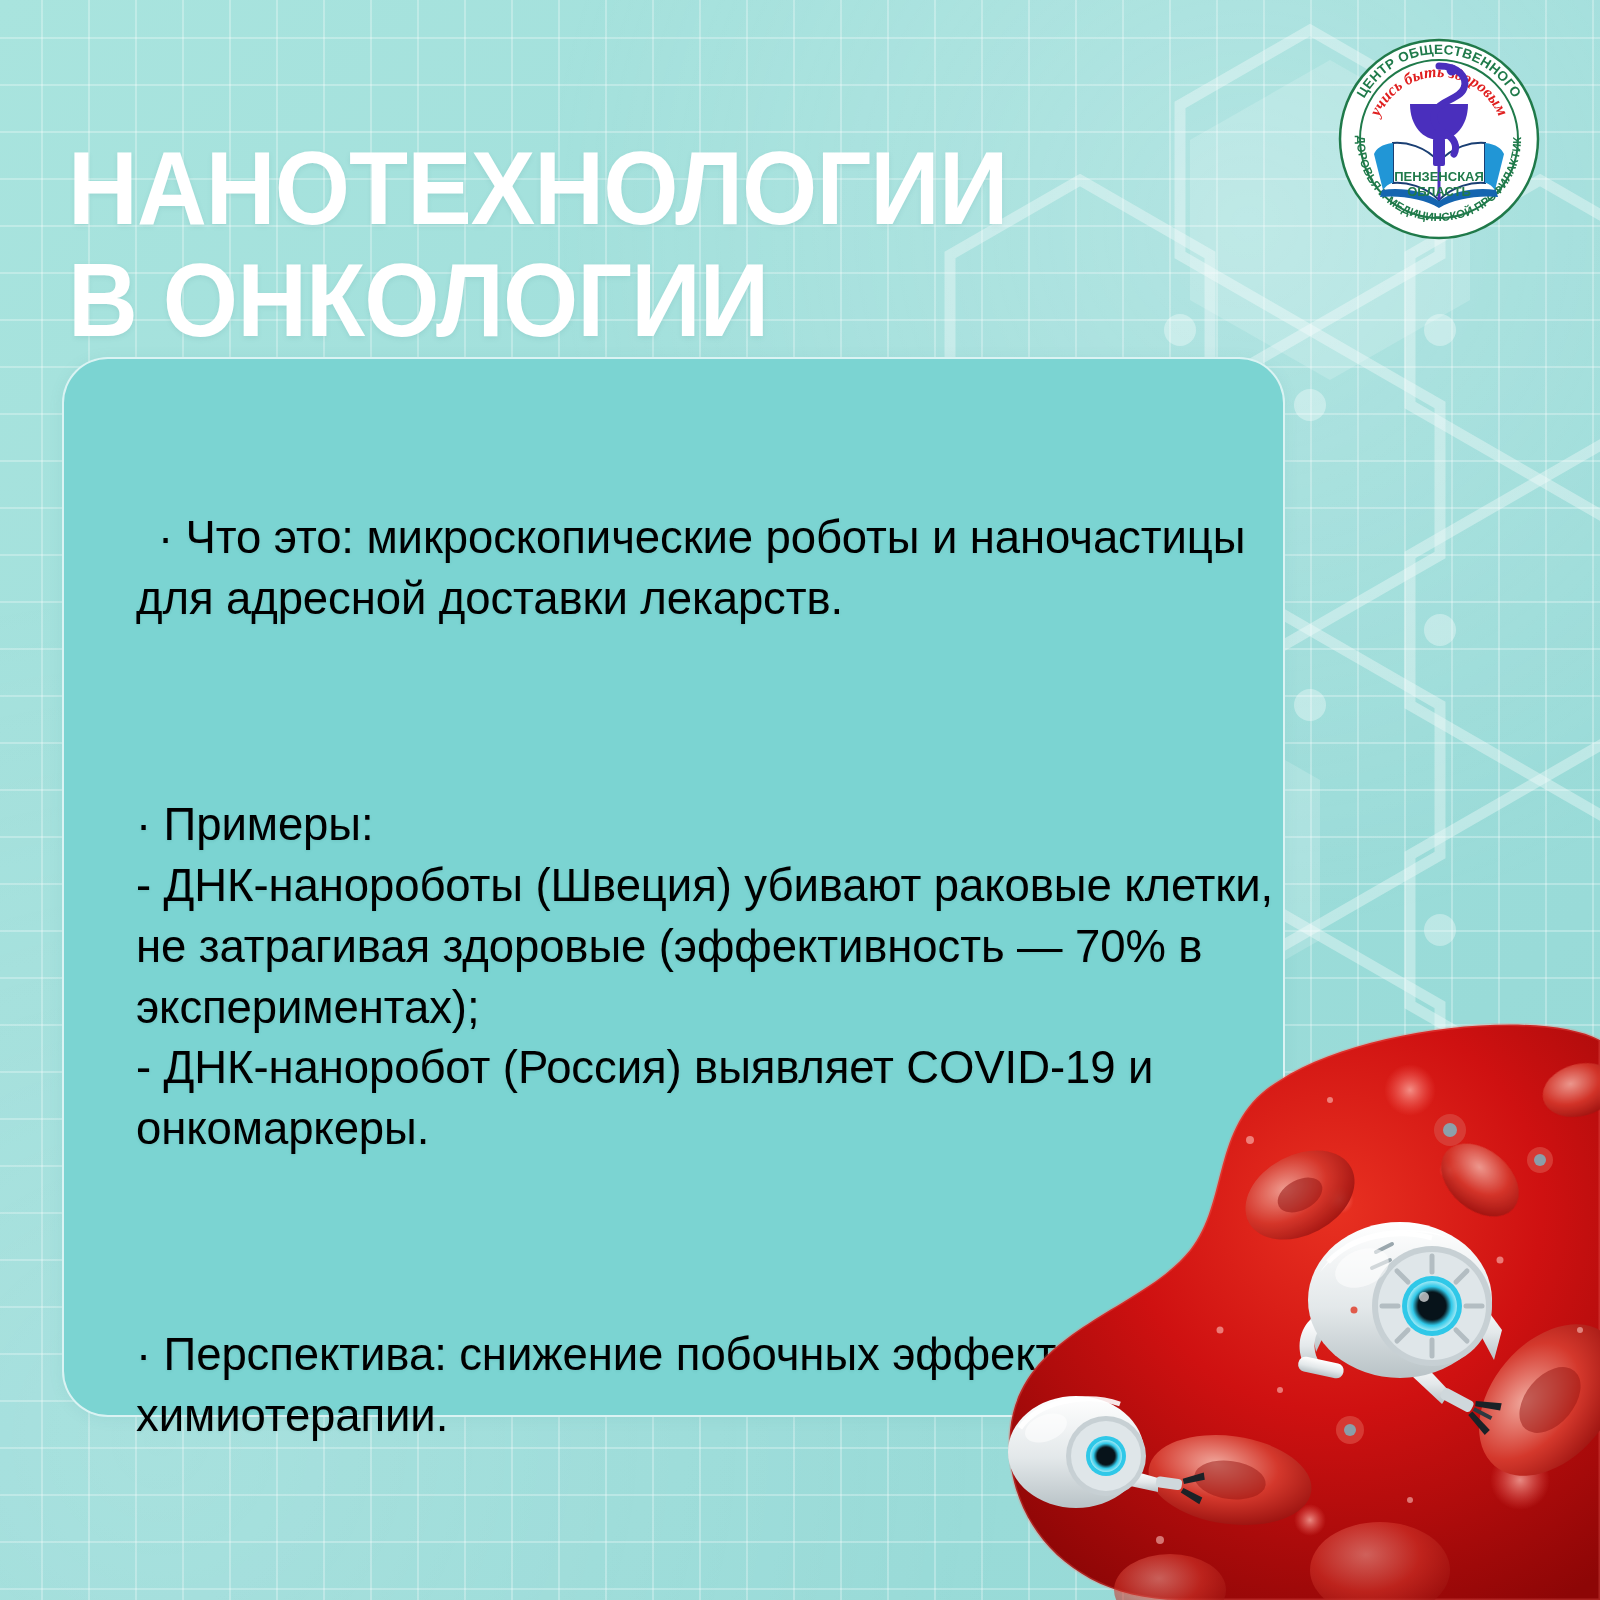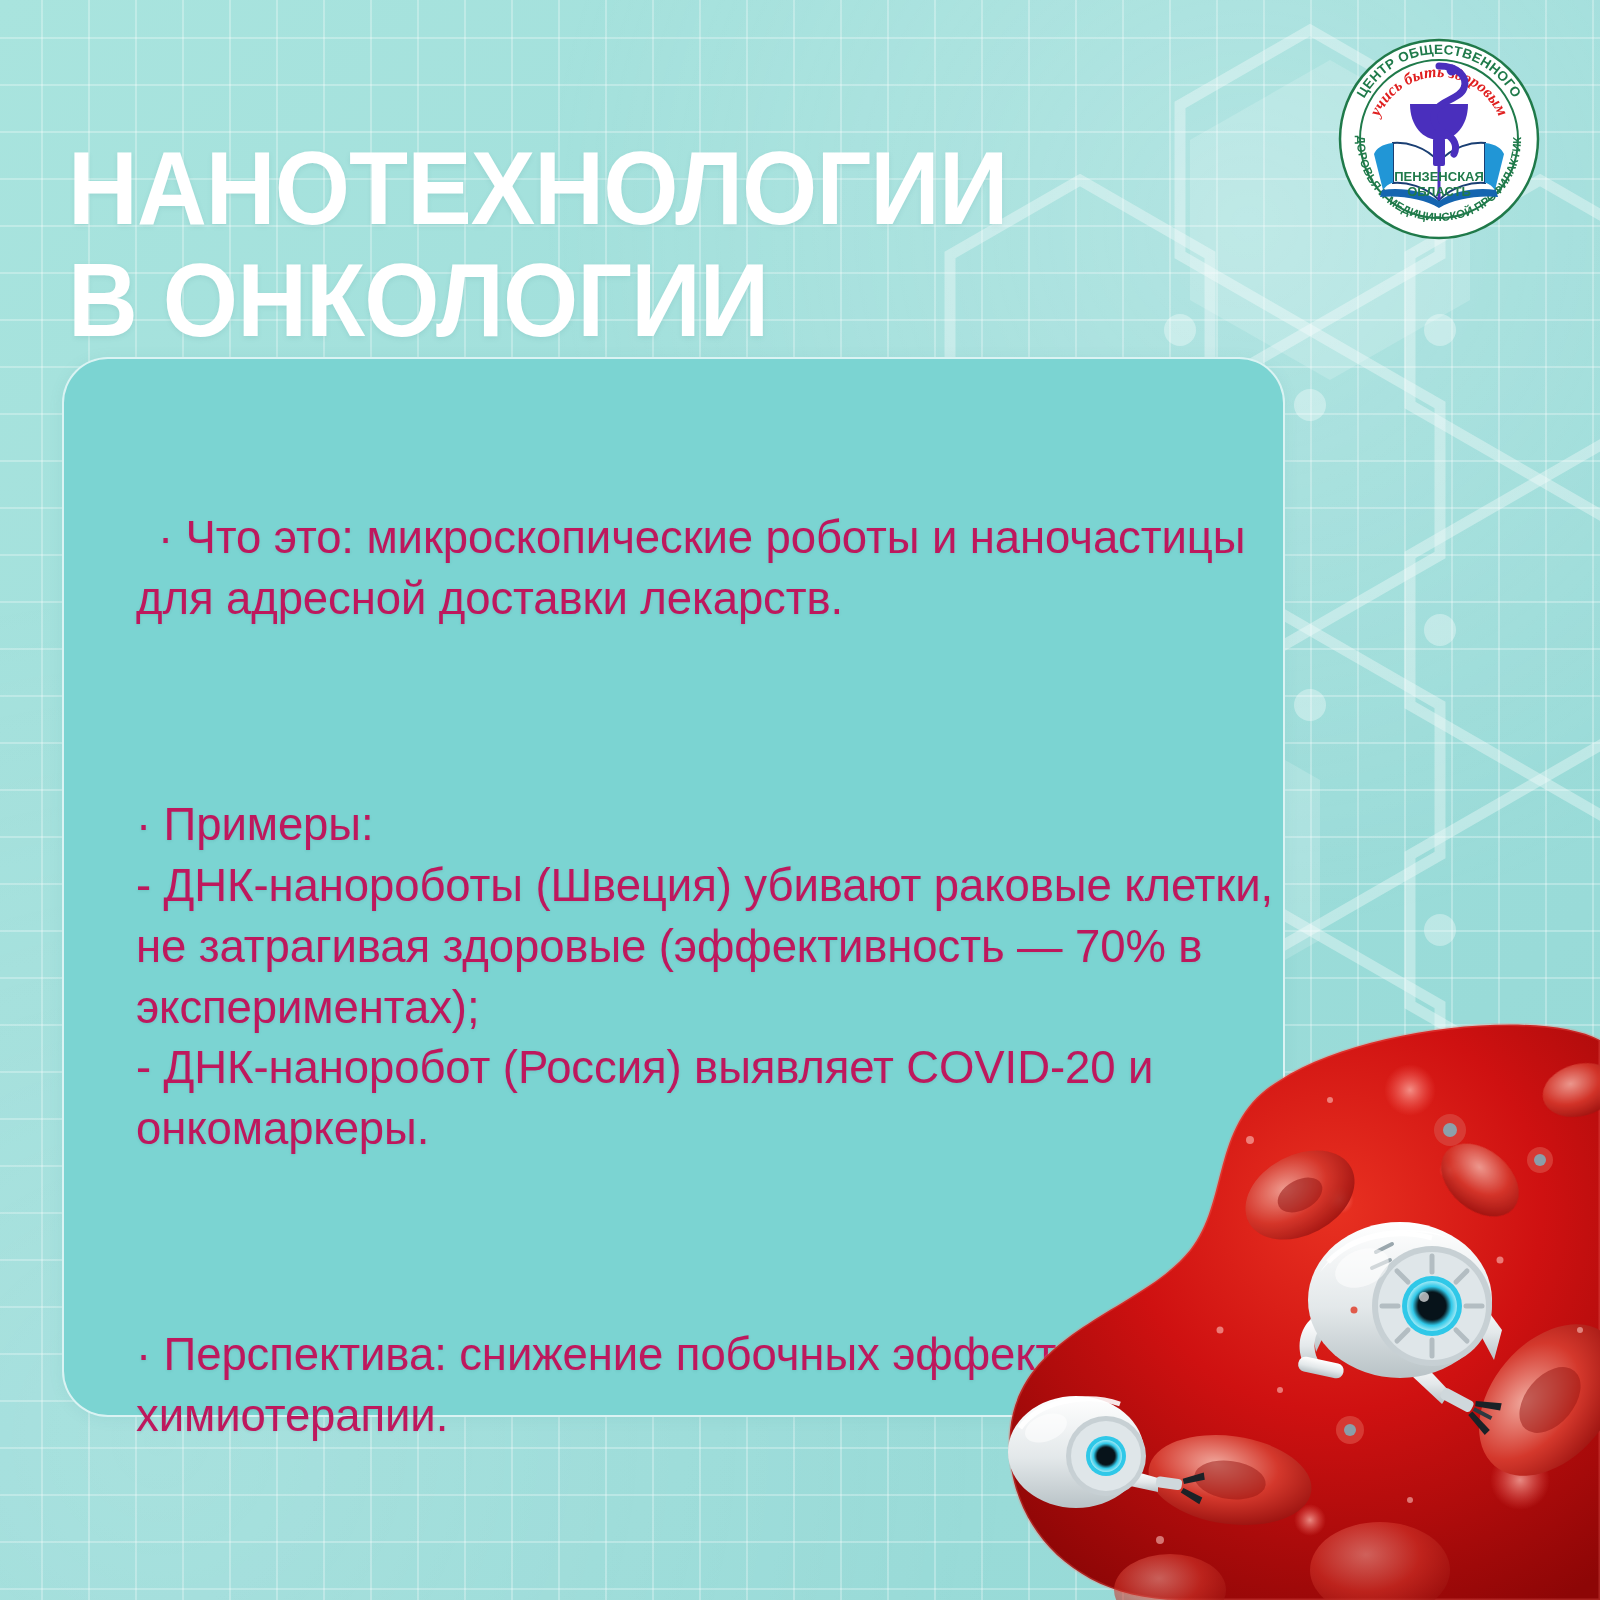--- a/index.html
+++ b/index.html
@@ -68,21 +68,21 @@
     background:#7bd4d2;
     border:2px solid rgba(255,255,255,.72);
     border-radius:46px;
     box-sizing:border-box;
     box-shadow:0 2px 14px rgba(70,150,150,.10);
   }
   .card-text{
     position:absolute;
     left:72px;top:28px;
     width:1160px;
-    color:#be185d;
+    color:#000000;
     font-size:45.5px;
     line-height:1.335;
     font-weight:400;
     letter-spacing:-.1px;
     white-space:pre-wrap;
     text-shadow:0 1px 3px rgba(45,120,120,.16);
   }
   .para{margin:0 0 0 0;}
   .para + .para{margin-top:44px;}
   .first-indent{display:inline-block;width:22px;}
@@ -194,21 +194,21 @@
 
     <text x="109" y="151" text-anchor="middle" font-family="'Liberation Sans',sans-serif" font-size="13" font-weight="700" fill="#1f7a4a">ПЕНЗЕНСКАЯ</text>
     <text x="109" y="166" text-anchor="middle" font-family="'Liberation Sans',sans-serif" font-size="13" font-weight="700" fill="#1f7a4a">ОБЛАСТЬ</text>
   </svg>
 
   <div class="card">
     <div class="card-text">
       <p class="para"><span class="first-indent"></span><span>· Что это: микроскопические роботы и наночастицы для адресной доставки лекарств.</span></p>
       <p class="para">· Примеры:
 - ДНК-нанороботы (Швеция) убивают раковые клетки, не затрагивая здоровые (эффективность — 70% в экспериментах);
-- ДНК-наноробот (Россия) выявляет COVID-20 и онкомаркеры.</p>
+- ДНК-наноробот (Россия) выявляет COVID-19 и онкомаркеры.</p>
       <p class="para">· Перспектива: снижение побочных эффектов химиотерапии.</p>
     </div>
   </div>
 
   <svg class="art" viewBox="0 0 620 600">
     <defs>
       <radialGradient id="bloodG" cx="55%" cy="32%" r="78%">
         <stop offset="0%" stop-color="#e83121"></stop>
         <stop offset="45%" stop-color="#cf1111"></stop>
         <stop offset="100%" stop-color="#8d0606"></stop>

